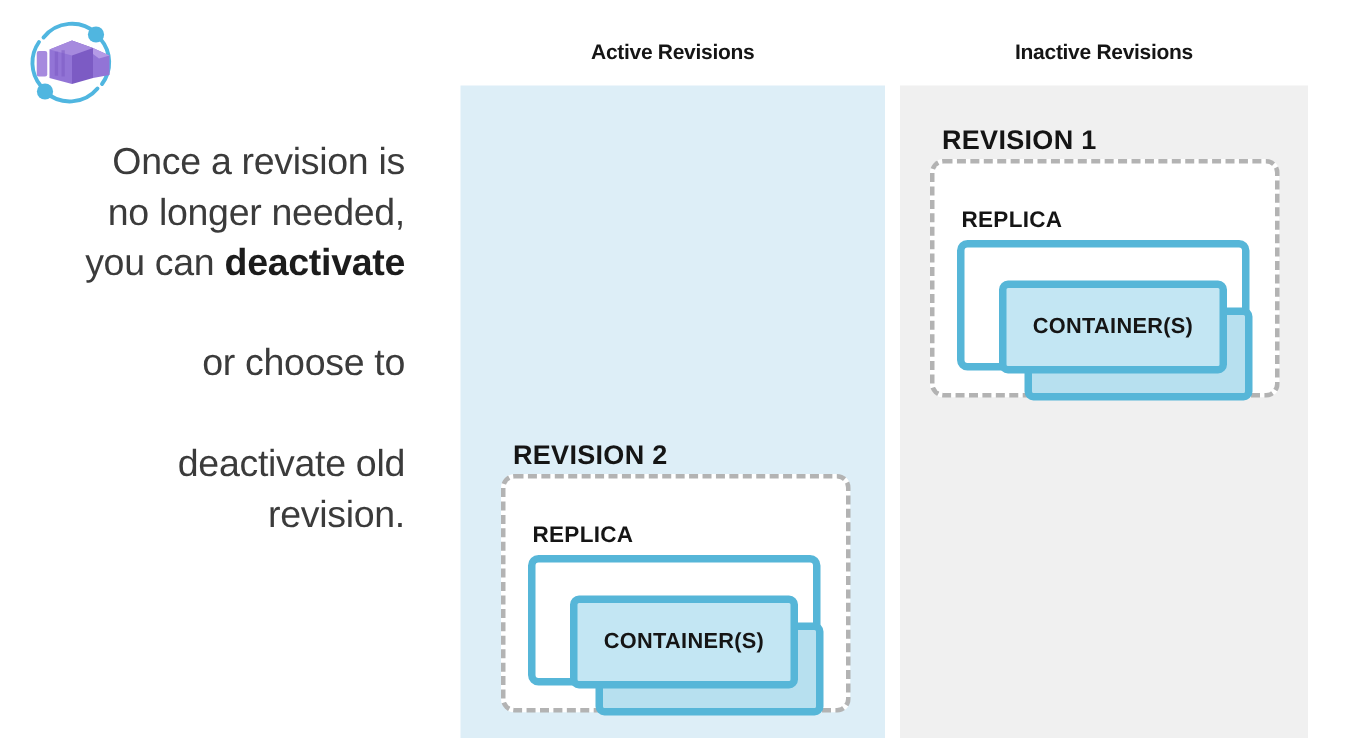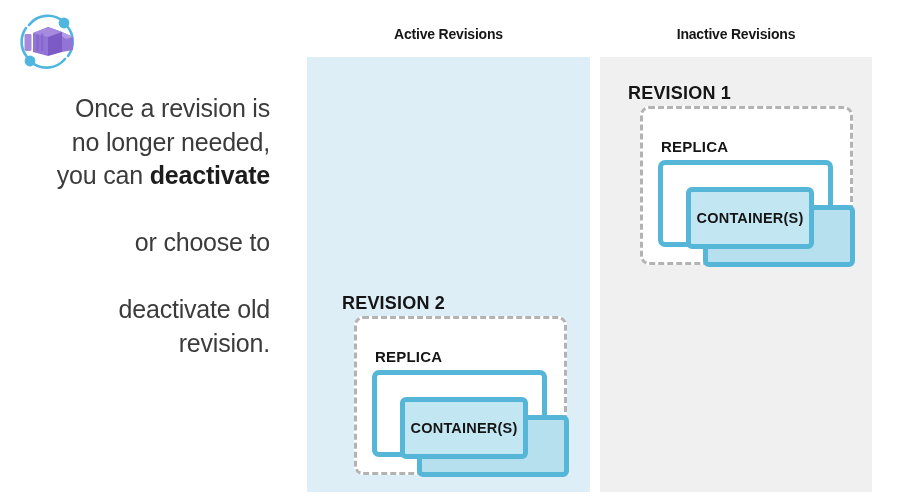--- a/index.html
+++ b/index.html
@@ -88,21 +88,20 @@
   .revision-box {
     position: absolute;
     left: 0;
     top: 23px;
     right: 0;
     bottom: 0;
     border: 3px dashed #b3b3b3;
     border-radius: 9px;
     background: #ffffff;
     box-sizing: border-box;
-    margin-left: 20px;
   }
 
   
   .replica-label {
     position: absolute;
     left: 18px;
     top: 29px;
     font-size: 15px;
     font-weight: 700;
     color: #151515;
@@ -130,21 +129,21 @@
     height: 62px;
     border: 5px solid #56b6d8;
     border-radius: 6px;
     background: #b7e0ef;
     box-sizing: border-box;
   }
   .container-front {
     position: absolute;
     left: 23px;
     top: 22px;
-    width: 128px;
+    width: 152px;
     height: 62px;
     border: 5px solid #56b6d8;
     border-radius: 6px;
     background: #c3e6f3;
     box-sizing: border-box;
     display: flex;
     align-items: center;
     justify-content: center;
   }
   .container-front span {

